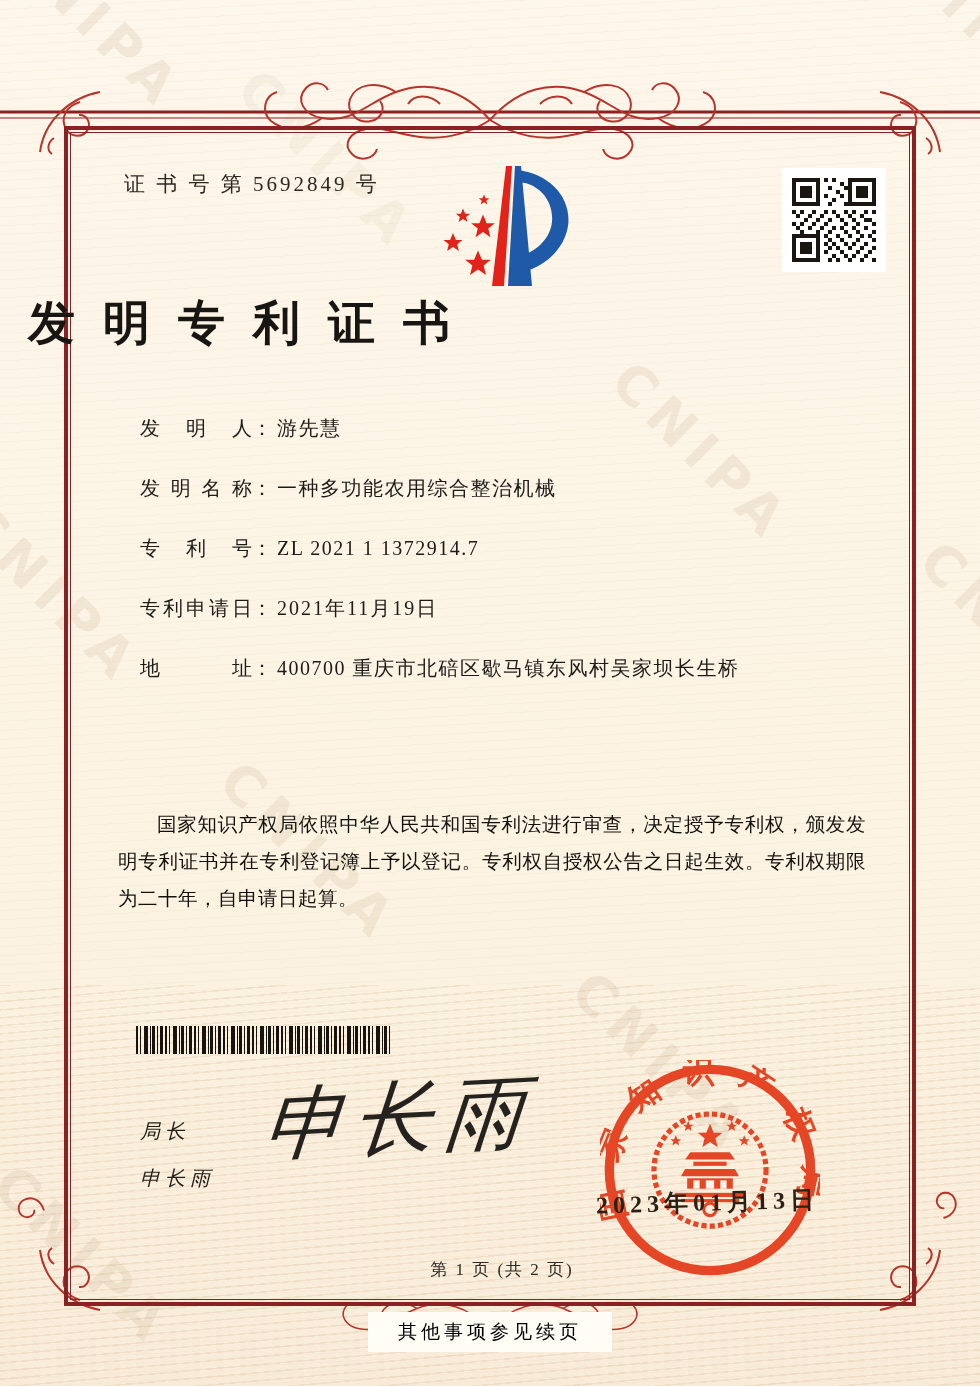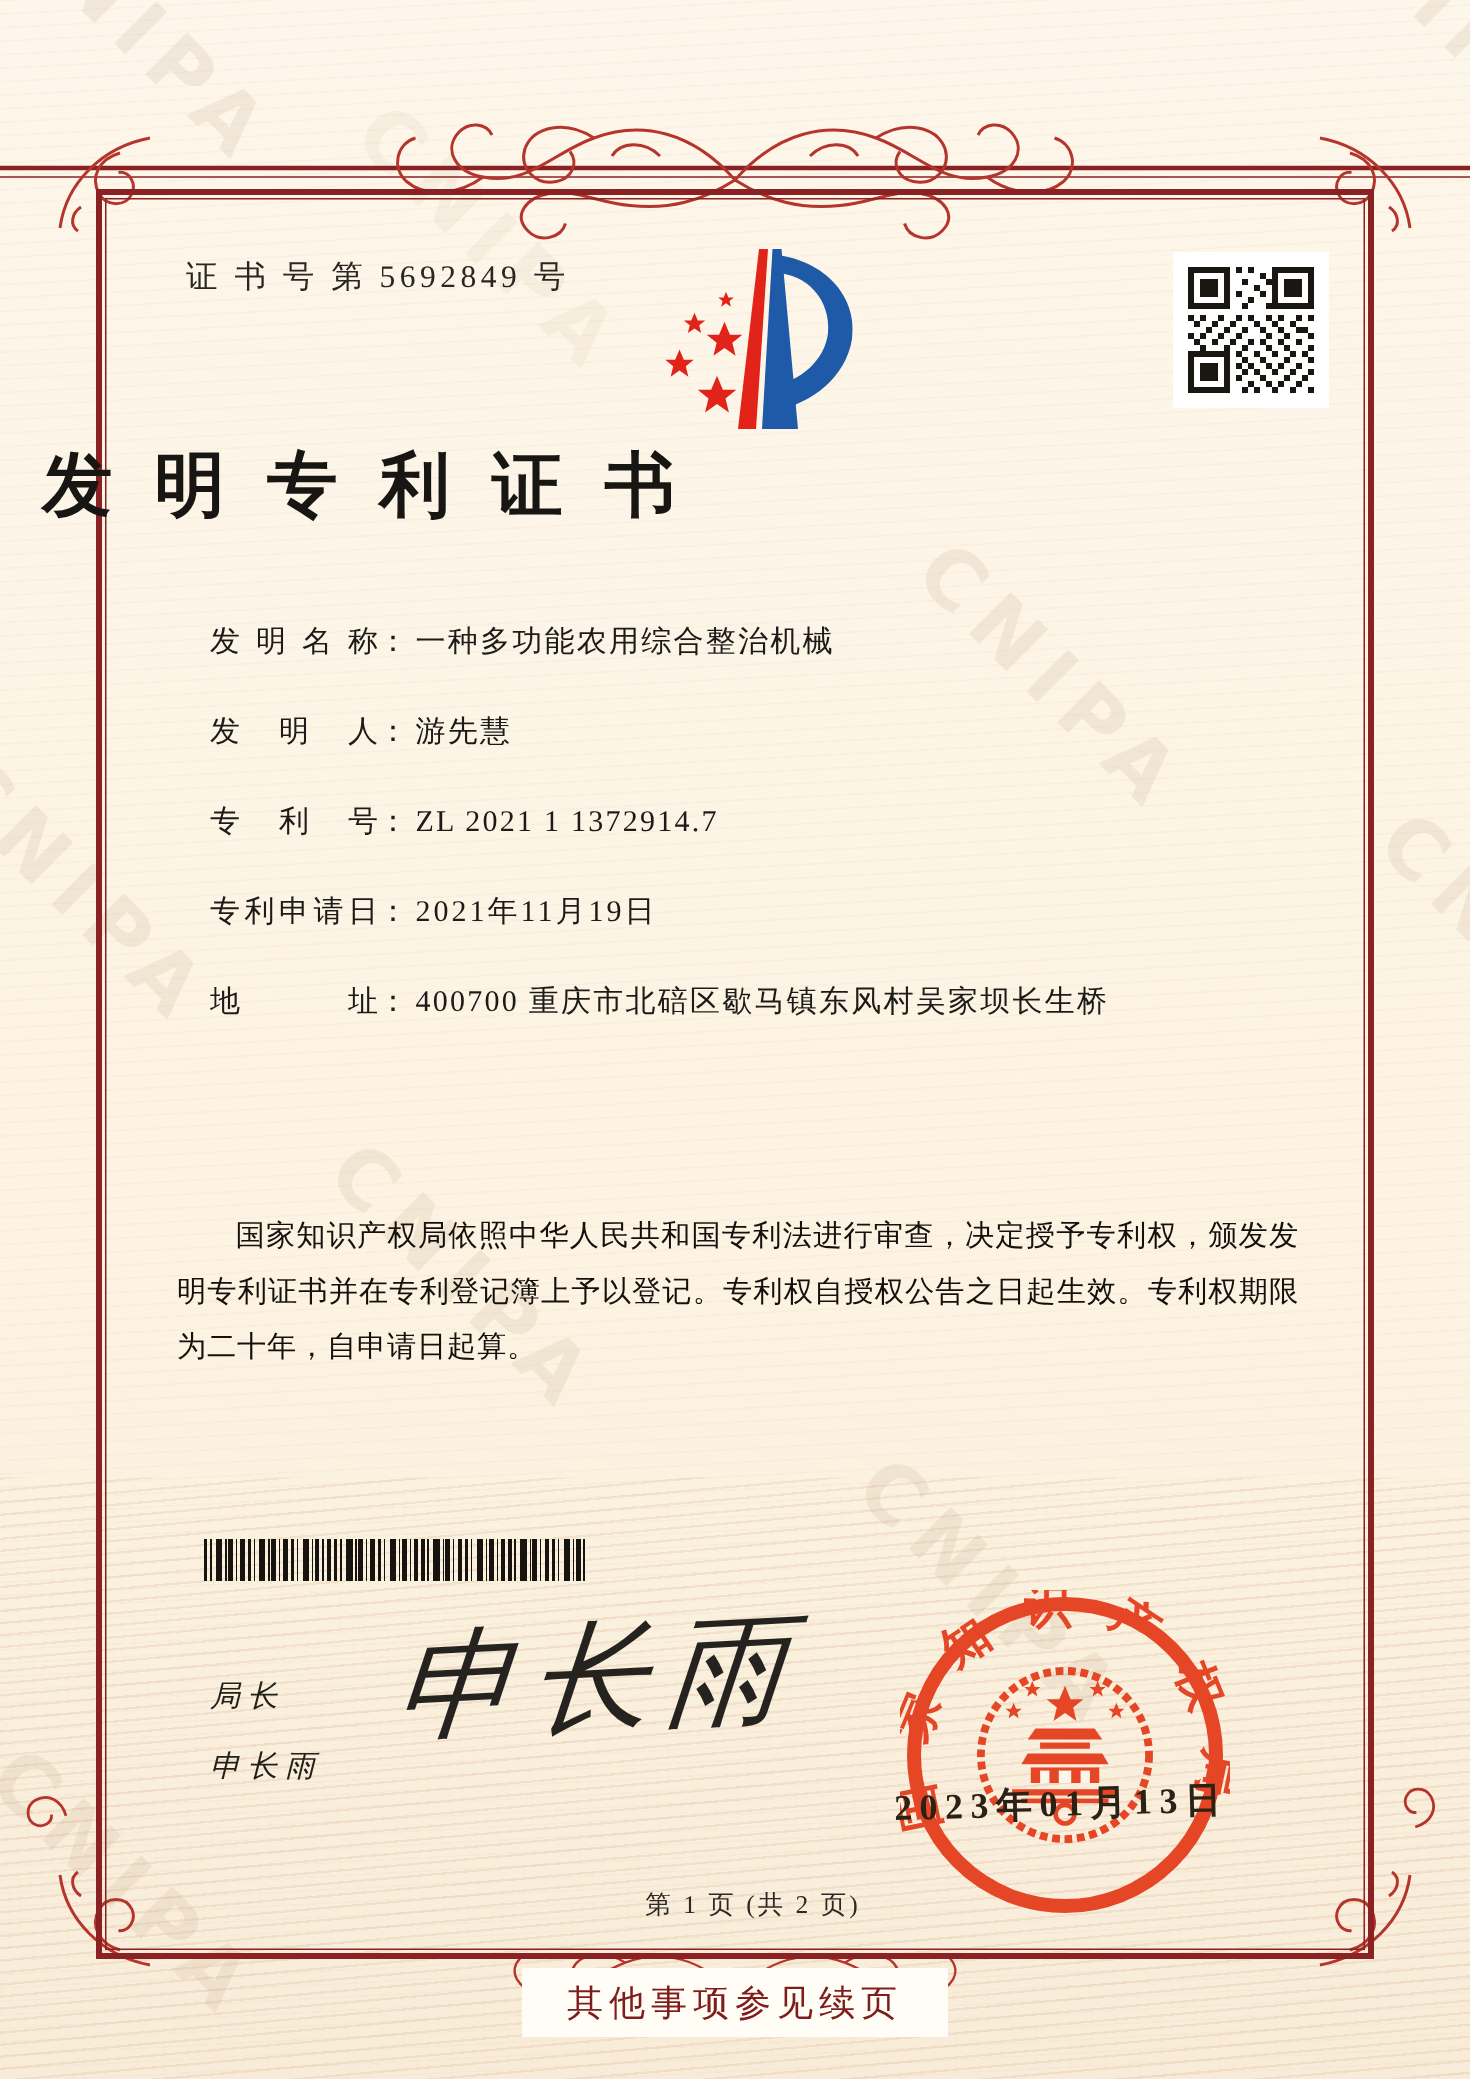--- a/index.html
+++ b/index.html
@@ -64,21 +64,21 @@
              transform:rotate(-3deg) skewX(-8deg);opacity:0.92;}
   
   .seal{position:absolute;left:600px;top:1060px;width:220px;height:220px;z-index:4;}
   .seal svg{opacity:0.96;}
   .seal-date{position:absolute;left:596px;top:1186px;width:260px;font-size:24px;letter-spacing:5px;
              color:#2b2115;z-index:5;transform:rotate(-1.5deg);font-weight:bold;}
   
   .page-info{position:absolute;left:0;top:1258px;width:100%;text-align:center;font-size:17px;
              letter-spacing:2px;color:#2c2924;padding-left:12px;}
   .cont-note{position:absolute;left:50%;top:1312px;transform:translateX(-50%);background:#fffdf6;
-             padding:7px 30px;font-size:24px;letter-spacing:4px;color:#7f1d1d;z-index:6;white-space:nowrap;}
+             padding:7px 30px;font-size:19px;letter-spacing:4px;color:#000000;z-index:6;white-space:nowrap;}
 </style>
 </head>
 <body>
 
 <div class="page">
 
   <div class="waves-all"></div>
   <div class="waves-bottom"></div>
 
   <div class="wm" style="left:-20px;top:-12px">CNIPA</div>
@@ -287,26 +287,26 @@
             <rect x="84" y="84" width="4" height="4"></rect>
           </g>
       </g>
     </svg>
   </div>
 
   <div class="title">发明专利证书</div>
 
   <div class="fields">
     <div class="frow">
+      <span class="flabel">发明人</span><span class="fcolon">：</span>
+      <span class="fvalue">游先慧</span>
+    </div>
+    <div class="frow">
       <span class="flabel">发明名称</span><span class="fcolon">：</span>
       <span class="fvalue">一种多功能农用综合整治机械</span>
-    </div>
-    <div class="frow">
-      <span class="flabel">发明人</span><span class="fcolon">：</span>
-      <span class="fvalue">游先慧</span>
     </div>
     <div class="frow">
       <span class="flabel">专利号</span><span class="fcolon">：</span>
       <span class="fvalue">ZL 2021 1 1372914.7</span>
     </div>
     <div class="frow">
       <span class="flabel">专利申请日</span><span class="fcolon">：</span>
       <span class="fvalue fvalue-date">2021年11月19日</span>
     </div>
     <div class="frow">

